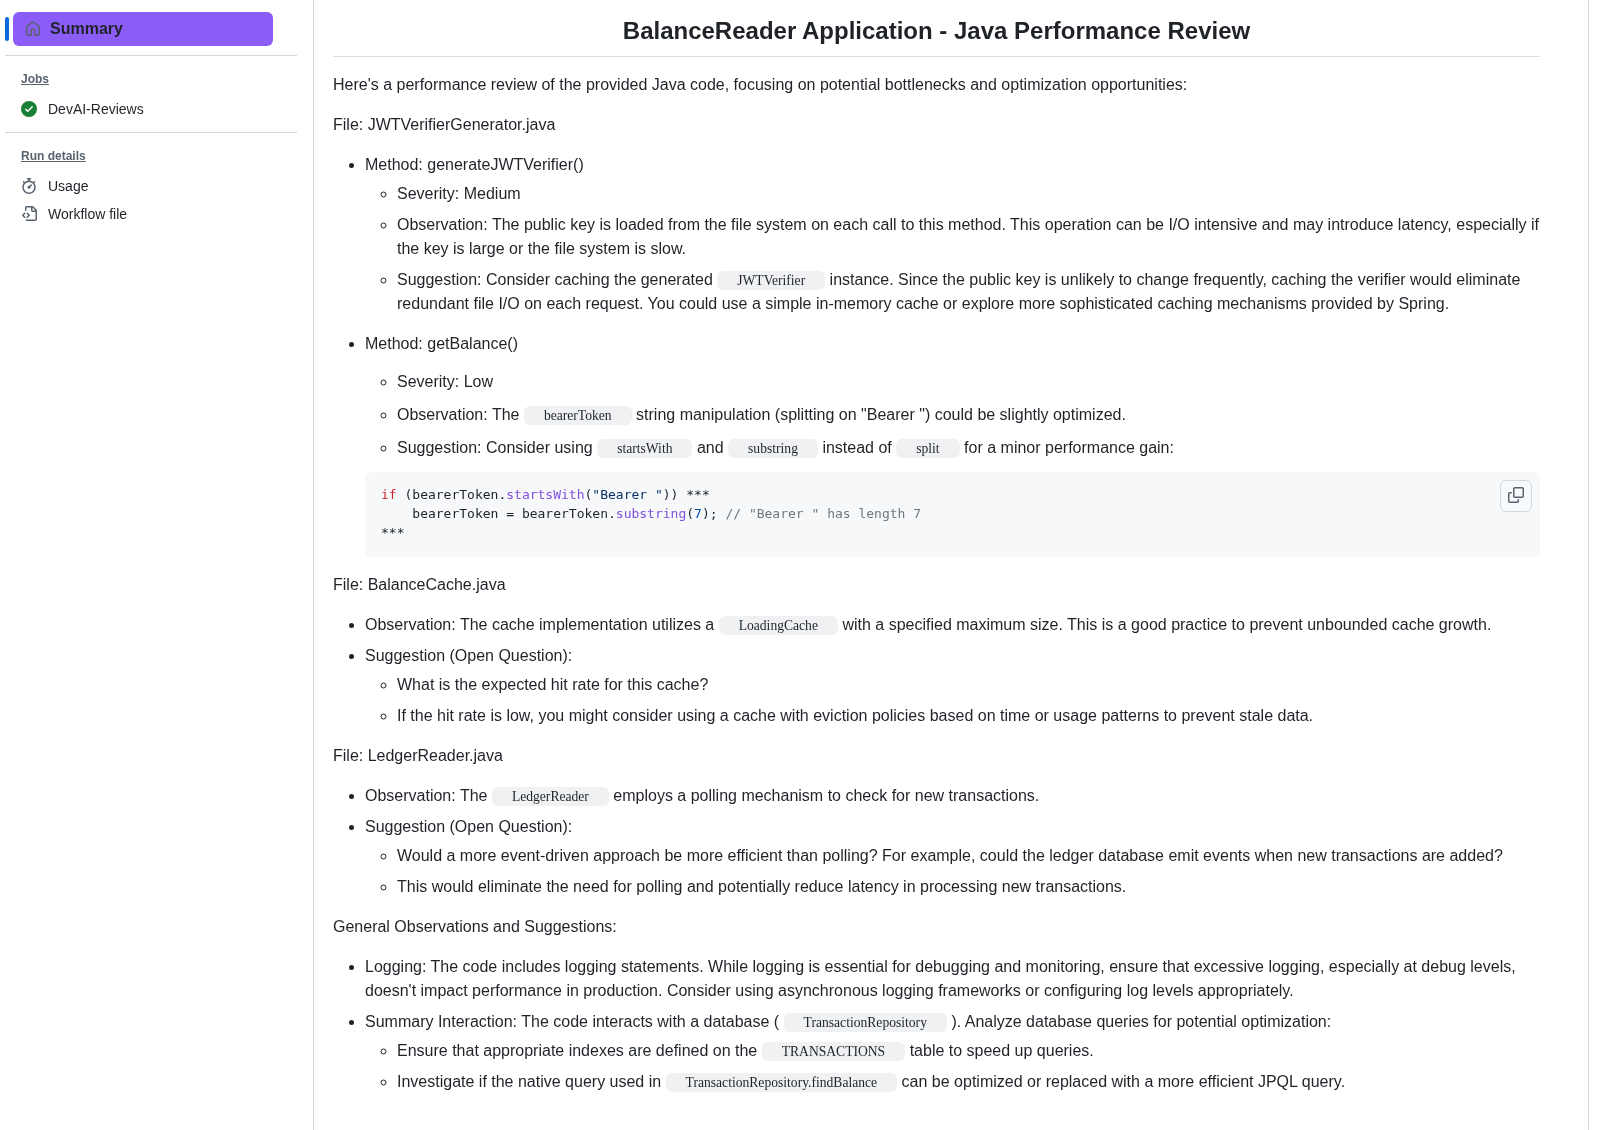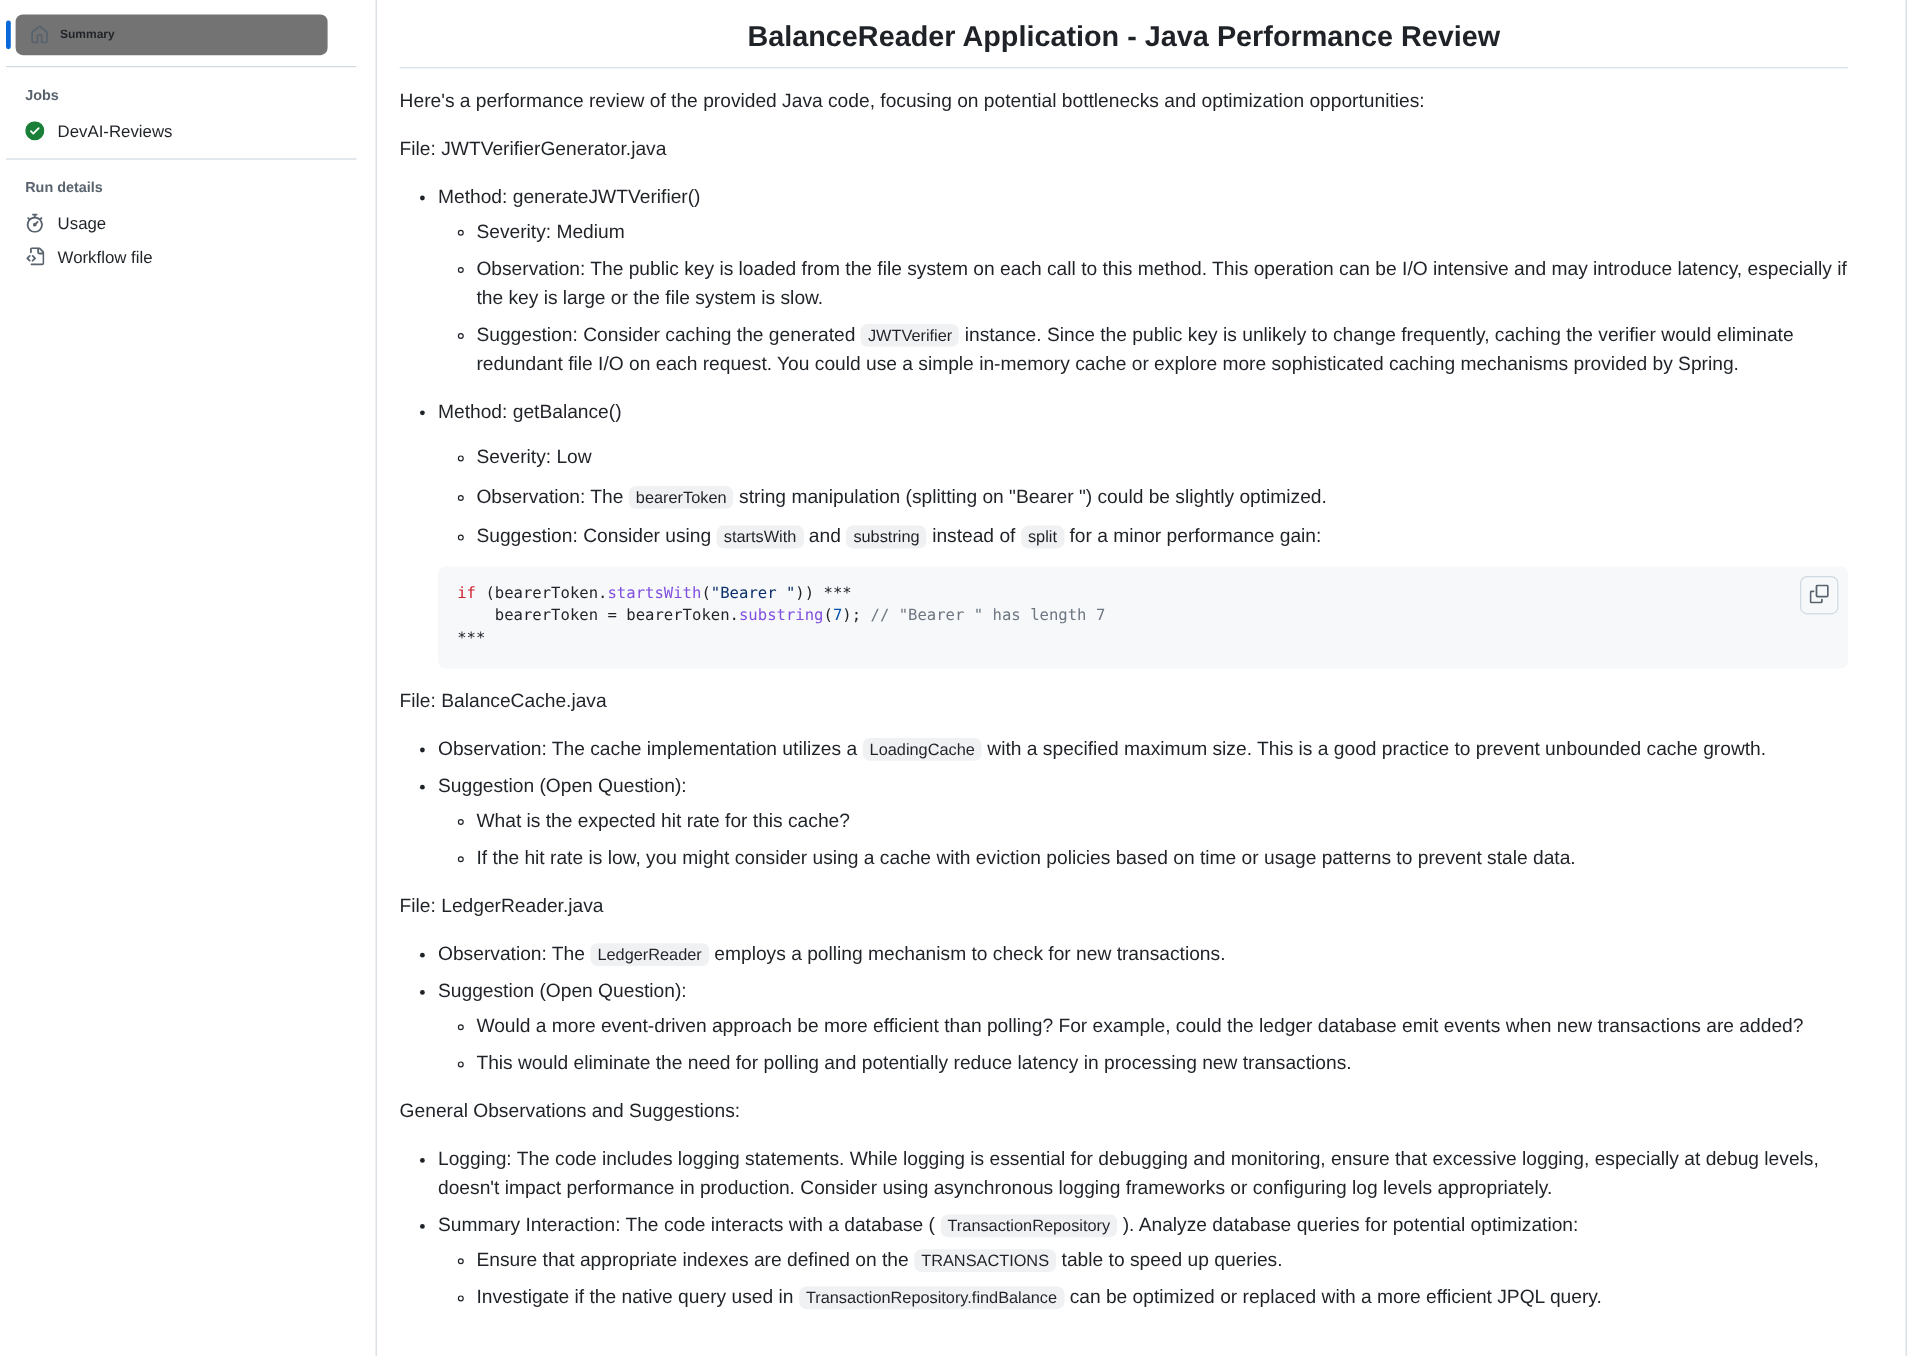--- a/index.html
+++ b/index.html
@@ -15,33 +15,34 @@
   
   .sidebar {
     width: 314px; flex: none;
     border-right: 1px solid var(--border, #d1d9e0);
     padding-top: 12px;
   }
   .summary-row {
     position: relative;
     display: flex; align-items: center; gap: 9px;
     height: 34px; margin: 0 40px 6px 13px; padding: 0 12px;
-    background: #737373; border-radius: 6px;
-    font-size: 10px; font-weight: 700; color: var(--text-primary, #1f2328);
+    background: #8b5cf6; border-radius: 6px;
+    font-size: 16px; font-weight: 700; color: var(--text-primary, #1f2328);
     cursor: pointer;
   }
   .summary-row .accent {
     position: absolute; left: -8px; top: 50%; transform: translateY(-50%);
     width: 4px; height: 24px; border-radius: 2px;
     background: var(--accent-blue, #0969da);
   }
   .divider { border-top: 1px solid var(--border, #d1d9e0); margin: 9px 16px 8px 5px; }
   .section-label {
     font-size: 12px; font-weight: 700; color: var(--text-muted, #59636e);
     padding: 8px 0 9px 21px;
+    text-decoration: underline;
   }
   .nav-item {
     display: flex; align-items: center; gap: 11px;
     padding: 6px 0 6px 21px; font-size: 14px; color: var(--text-primary, #1f2328);
     cursor: pointer;
     text-align: right;
   }
   .icon16 { width: 16px; height: 16px; flex: none; display: inline-flex; color: var(--text-muted, #59636e); }
   .icon16 svg { width: 16px; height: 16px; display: block; }
   .icon-success { color: var(--success-green, #1a7f37); }
@@ -57,24 +58,24 @@
   .page-title {
     font-size: 24px; font-weight: 700; line-height: 1.25;
     padding-bottom: 10px; margin-bottom: 16px;
     border-bottom: 1px solid #d8dee4;
     text-align: center;
   }
   .markdown-body { line-height: 1.5; }
   .markdown-body p.md-p { margin-bottom: 16px; }
   .seg-b { font-weight: 400; }
   .inline-code {
-    font-family: Liberation Sans, sans-serif;
+    font-family: Liberation Serif, serif;
     font-size: 85%;
     background: var(--inline-code-bg, #f0f1f3);
-    padding: 2px 6px; border-radius: 6px;
+    padding: 2px 20px; border-radius: 6px;
     white-space: nowrap;
   }
   ul.md-list { margin: 0 0 16px 0; padding-left: 2em; list-style: disc; }
   ul.md-list ul.md-list { margin: 5px 0 0 0; list-style: circle; }
   ul.md-list li { margin-top: 0; }
   ul.md-list li + li { margin-top: 7px; }
   ul.md-list.loose > li > ul.md-list { margin-top: 14px; }
   ul.md-list.loose ul.md-list li + li { margin-top: 9px; }
 
   

